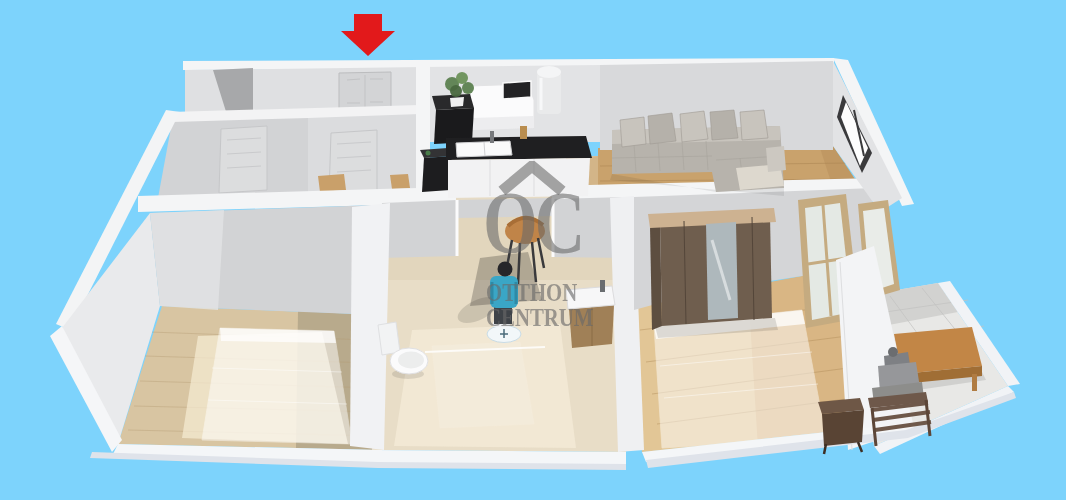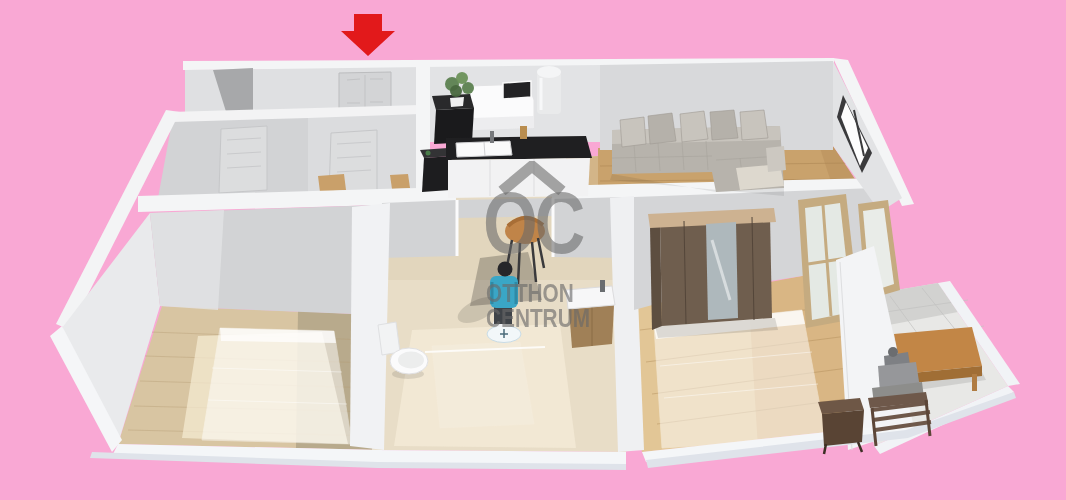--- a/index.html
+++ b/index.html
@@ -1,17 +1,17 @@
 <!DOCTYPE html>
 <html style="--arrow-red: #e2191b; --logo-gray: #696969; --wall-white: #f4f5f6; --wall-light: #e2e3e5; --wall-gray: #d2d3d5; --wall-dark: #a7a8aa; --floor-wood: #c9a26c; --floor-wood-light: #d8c5a2; --floor-wood-pale: #e7d0a2; --floor-tile: #e8ddc7; --tile-light: #f3ead6; --balcony-tile: #e8e8e6; --counter-black: #1f1f21; --cabinet-black: #1d1d1f; --sofa-gray: #b7b3ac; --sofa-light: #c8c4bd; --cushion-cream: #ddd8ce; --wardrobe-brown: #6f5e4e; --wood-trim: #cdb291; --mirror-gray: #aeb8bc; --table-wood: #c28646; --night-brown: #594434; --door-frame-tan: #c5ab80; --person-shirt: #3aa6c6; --person-pants: #3f4348; --plant-green: #5c8150; --base-shadow: #dfe3ea;"><head>
 <meta charset="utf-8">
 <style>
   html,body { margin:0; padding:0; background:#ffffff; }
-  .stage { position:relative; width:1066px; height:500px; background:#f9a8d4; overflow:hidden;
-           font-family:Liberation Sans, sans-serif; }
+  .stage { position:relative; width:1066px; height:500px; background:#7dd3fc; overflow:hidden;
+           font-family:Liberation Serif, serif; }
   .stage svg.scene { position:absolute; left:0; top:0; }
   .overlay { position:absolute; left:0; top:0; width:1066px; height:500px; pointer-events:none; }
   .wm-roof { position:absolute; left:496px; top:161px; opacity:.58; }
   .wm-oc   { position:absolute; left:483px; top:179px; font-size:88px; line-height:1; font-weight:bold;
              letter-spacing:-4px; color:var(--logo-gray); opacity:.58; transform:scaleX(.8);
              transform-origin:left top; white-space:nowrap; }
   .wm-l1   { position:absolute; left:486px; top:280px; font-size:26px; line-height:1; font-weight:bold;
              color:var(--logo-gray); opacity:.62; transform:scaleX(.8); transform-origin:left top;
              white-space:nowrap; }
   .wm-l2   { position:absolute; left:486px; top:305px; font-size:26px; line-height:1; font-weight:bold;

